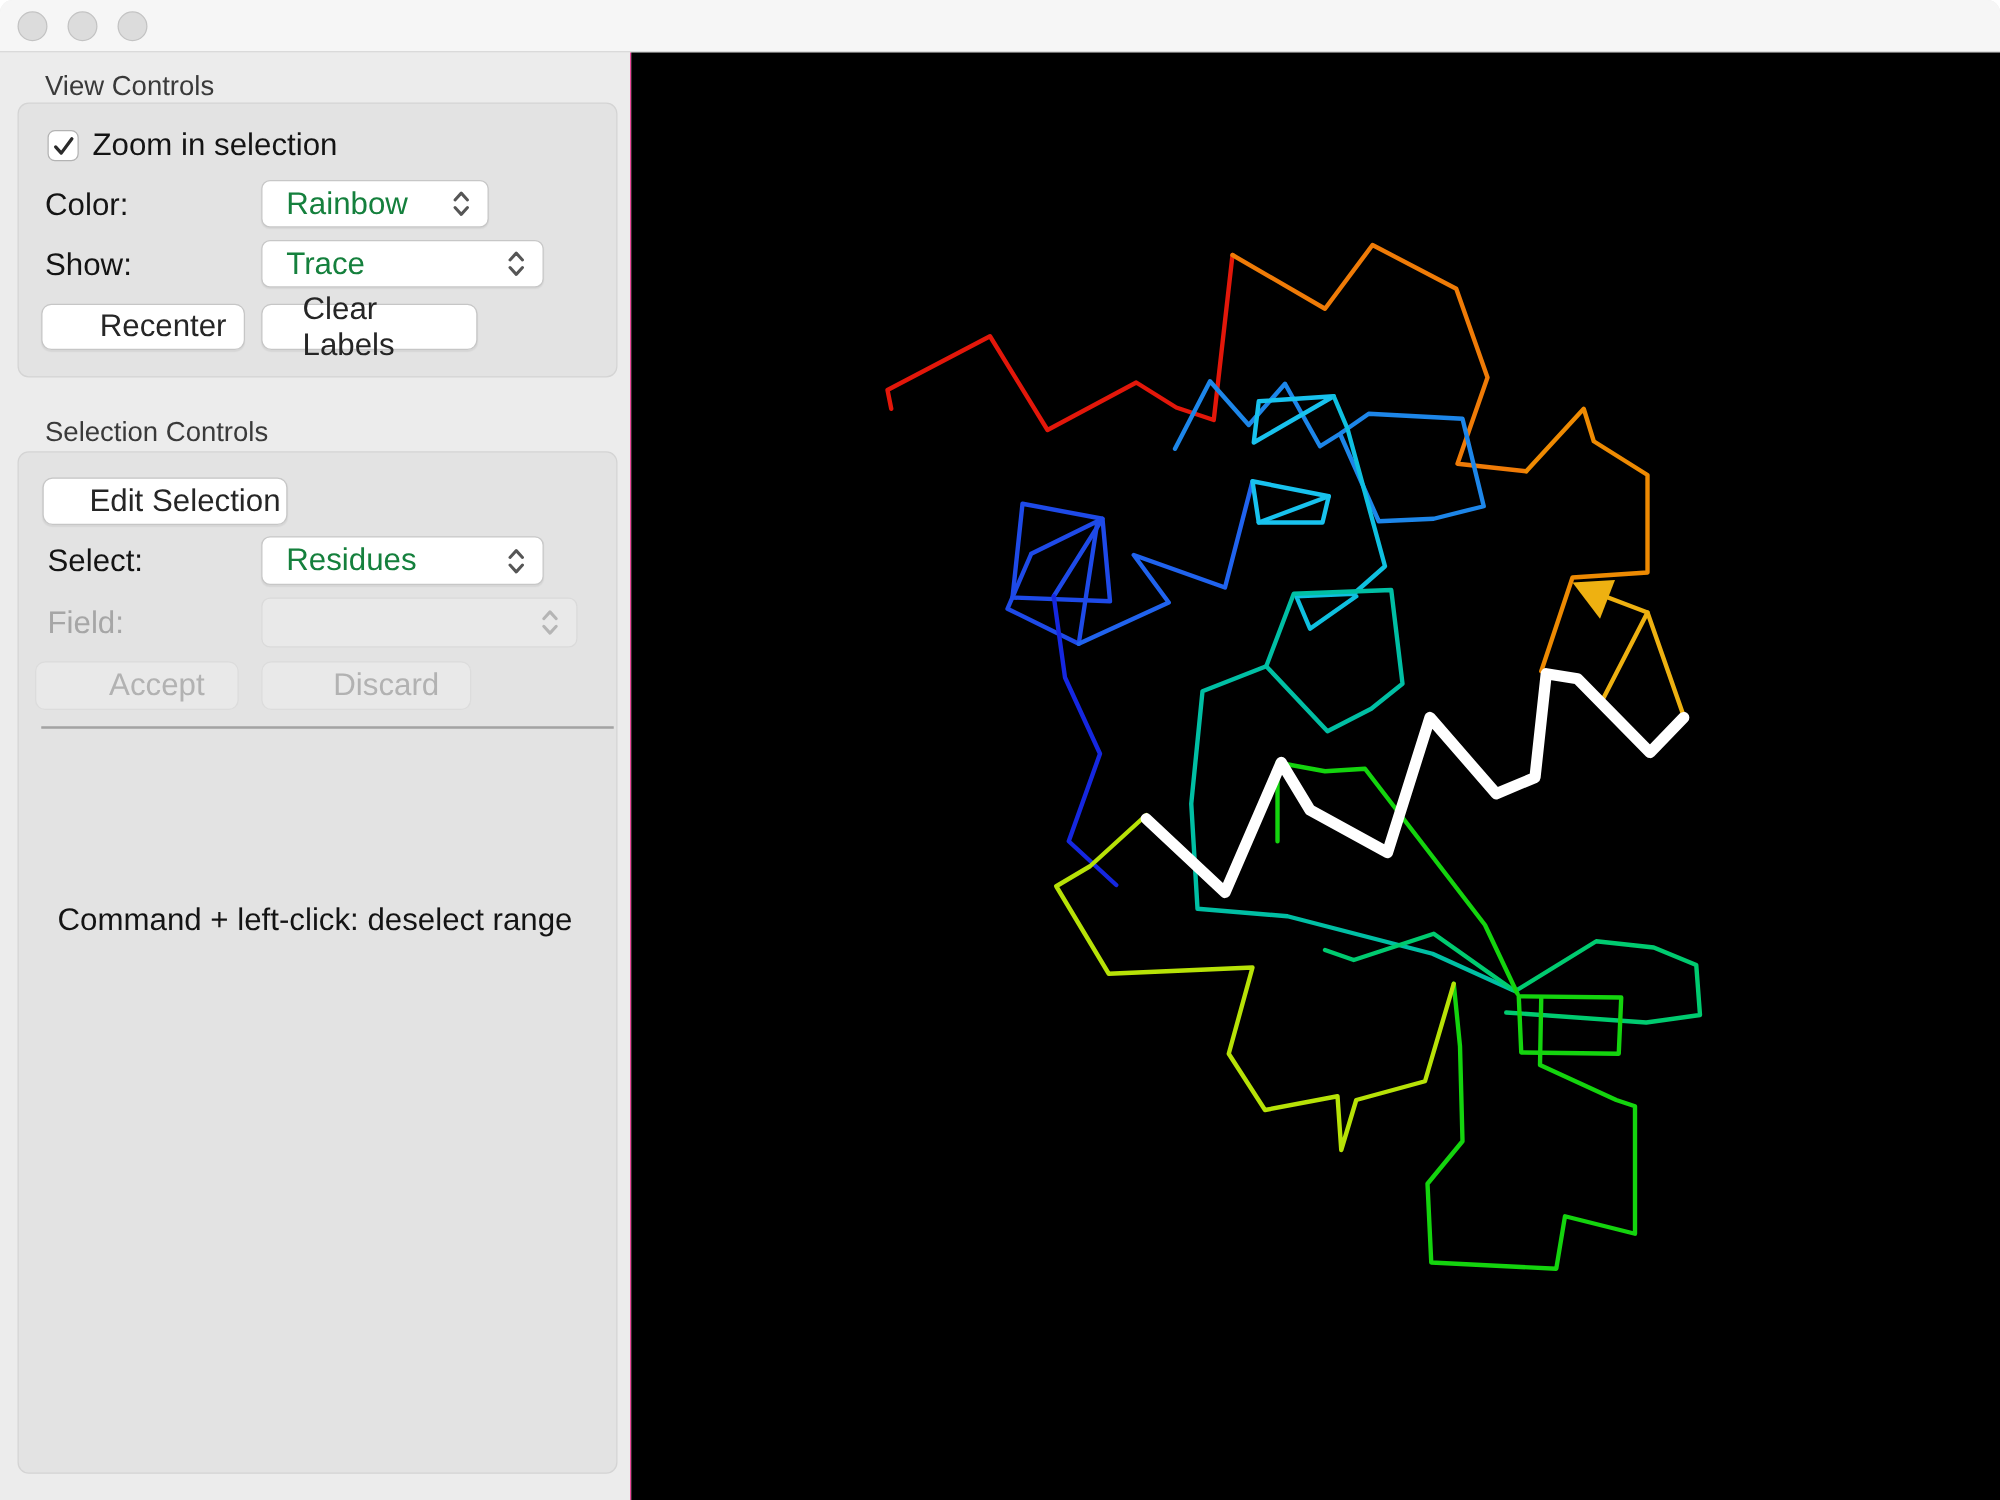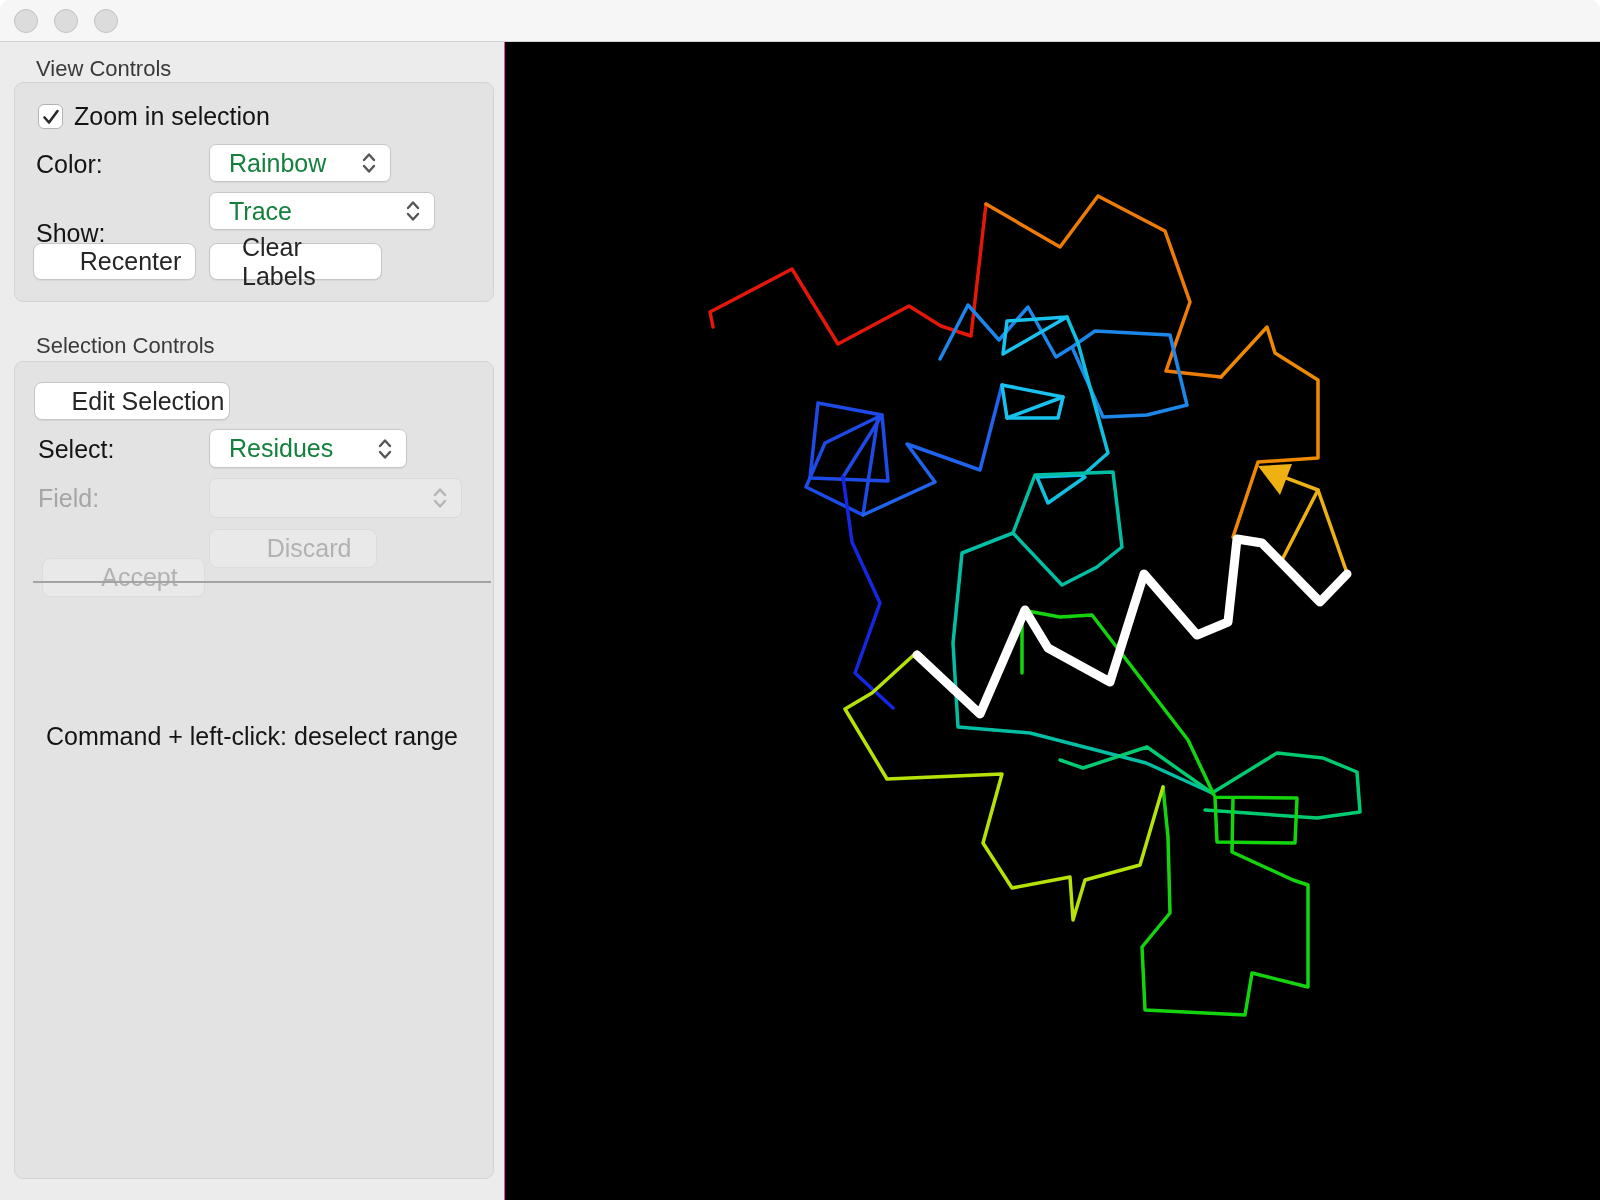--- a/index.html
+++ b/index.html
@@ -57,57 +57,57 @@
 
     <div class="label" style="left:36px;top:107px;">Color:</div>
     <div class="popup" style="left:209px;top:102px;width:182px;height:38px;">
       <span class="popup-text">Rainbow</span>
       <svg class="chev" width="18" height="24" viewBox="0 0 18 24">
         <path d="M4 9 L9 3.5 L14 9" fill="none" stroke="#565656" stroke-width="2.4" stroke-linecap="round" stroke-linejoin="round"></path>
         <path d="M4 15 L9 20.5 L14 15" fill="none" stroke="#565656" stroke-width="2.4" stroke-linecap="round" stroke-linejoin="round"></path>
       </svg>
     </div>
 
-    <div class="label" style="left:36px;top:155px;margin-top:21px;">Show:</div>
+    <div class="label" style="left:36px;top:155px;">Show:</div>
     <div class="popup" style="left:209px;top:150px;width:226px;height:38px;">
       <span class="popup-text">Trace</span>
       <svg class="chev" width="18" height="24" viewBox="0 0 18 24">
         <path d="M4 9 L9 3.5 L14 9" fill="none" stroke="#565656" stroke-width="2.4" stroke-linecap="round" stroke-linejoin="round"></path>
         <path d="M4 15 L9 20.5 L14 15" fill="none" stroke="#565656" stroke-width="2.4" stroke-linecap="round" stroke-linejoin="round"></path>
       </svg>
     </div>
 
     <div class="btn" style="left:33px;top:201px;width:163px;height:37px;">Recenter</div>
     <div class="btn" style="left:209px;top:201px;width:173px;height:37px;">Clear Labels</div>
 
     <div class="section-header" style="left:36px;top:290px;">Selection Controls</div>
 
     <div class="groupbox" style="left:14px;top:319px;width:480px;height:818px;"></div>
 
     <div class="btn" style="left:34px;top:340px;width:196px;height:38px;">Edit Selection</div>
 
     <div class="label" style="left:38px;top:392px;">Select:</div>
-    <div class="popup" style="left:209px;top:387px;width:198px;height:39px;">
+    <div class="popup" style="left:209px;top:387px;width:226px;height:39px;">
       <span class="popup-text">Residues</span>
       <svg class="chev" width="18" height="24" viewBox="0 0 18 24">
         <path d="M4 9 L9 3.5 L14 9" fill="none" stroke="#565656" stroke-width="2.4" stroke-linecap="round" stroke-linejoin="round"></path>
         <path d="M4 15 L9 20.5 L14 15" fill="none" stroke="#565656" stroke-width="2.4" stroke-linecap="round" stroke-linejoin="round"></path>
       </svg>
     </div>
 
     <div class="label disabled" style="left:38px;top:441px;">Field:</div>
     <div class="popup disabled" style="left:209px;top:436px;width:253px;height:40px;">
       <span class="popup-text"></span>
       <svg class="chev" width="18" height="24" viewBox="0 0 18 24">
         <path d="M4 9 L9 3.5 L14 9" fill="none" stroke="#b5b5b5" stroke-width="2.4" stroke-linecap="round" stroke-linejoin="round"></path>
         <path d="M4 15 L9 20.5 L14 15" fill="none" stroke="#b5b5b5" stroke-width="2.4" stroke-linecap="round" stroke-linejoin="round"></path>
       </svg>
     </div>
 
-    <div class="btn disabled" style="left:42px;top:487px;width:163px;height:39px;margin-top:29px;">Accept</div>
+    <div class="btn disabled" style="left:28px;top:487px;width:163px;height:39px;">Accept</div>
     <div class="btn disabled" style="left:209px;top:487px;width:168px;height:39px;">Discard</div>
 
     <div class="separator" style="left:33px;top:539px;width:458px;"></div>
 
     <div class="help-line" style="left:46px;top:678px;">Command + left-click: deselect range</div>
 
   </div>
 
   <div class="viewport">
     <svg width="1095" height="1158" viewBox="505 42 1095 1158">

